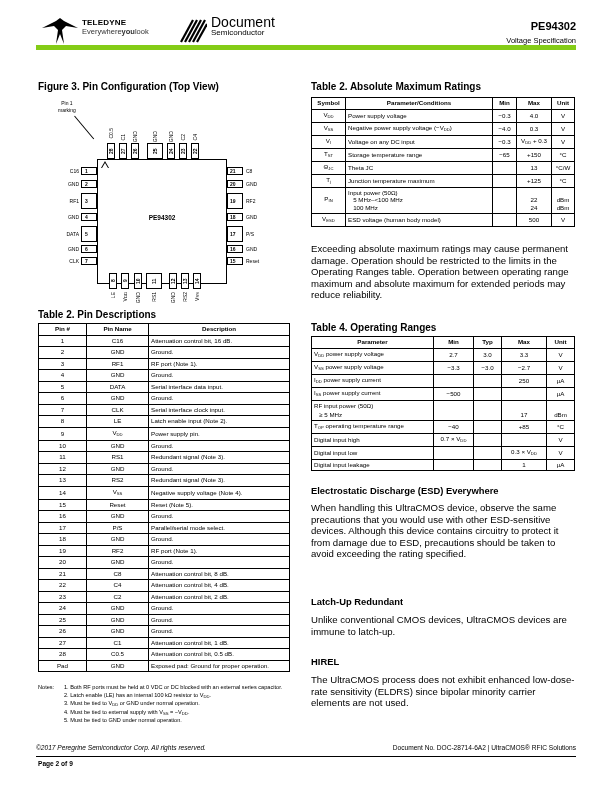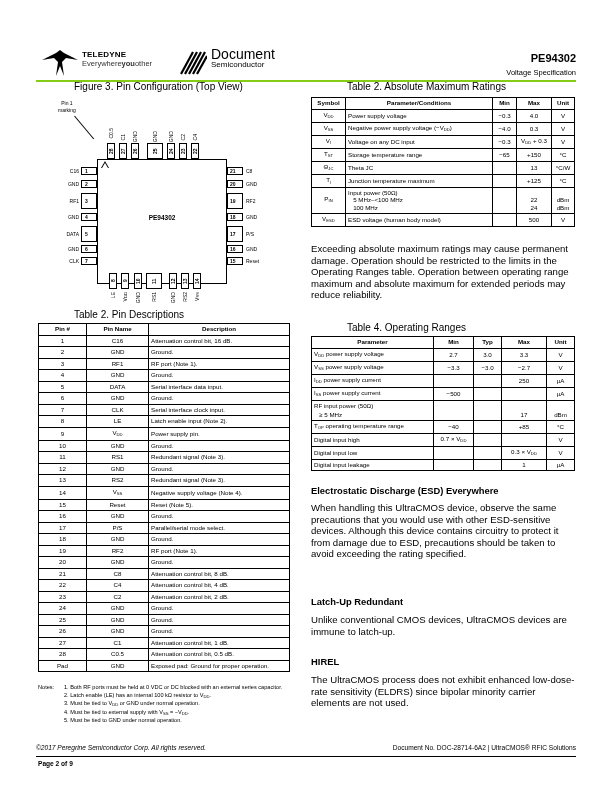--- a/index.html
+++ b/index.html
@@ -1,36 +1,36 @@
 <!DOCTYPE html>
 <html><head>
 <meta charset="utf-8">
 <style>
   * { box-sizing: border-box; margin: 0; padding: 0; }
   html, body { width: 612px; height: 792px; background: #fff; }
   body { position: relative; font-family: "Liberation Sans", sans-serif; color: #000; overflow: hidden; }
 
   
-  .hdr { position: absolute; left: 36px; top: 46px; width: 540px; height: 36px; border-bottom: 2px solid #84cc16; }
+  .hdr { position: absolute; left: 36px; top: 14px; width: 540px; height: 36px; border-bottom: 5px solid #84cc16; }
   .tele-logo { position: absolute; left: 6px; top: 4px; width: 36px; height: 26px; }
   .tele-text { position: absolute; left: 46px; top: 4px; line-height: 9px; }
   .tele-text .t1 { font-weight: bold; font-size: 8px; letter-spacing: 0.2px; }
   .tele-text .t2 { font-size: 8px; letter-spacing: 0.3px; }
   .tele-text .t3 { font-size: 7.5px; color: #333; }
   .tele-text .t3 b { font-weight: bold; }
   .pere-logo { position: absolute; left: 143px; top: 4px; width: 28px; height: 26px; }
   .pere-text { position: absolute; left: 175px; top: 2px; line-height: 12px; }
   .pere-text .p1 { font-size: 14px; }
   .pere-text .p2 { font-size: 8px; line-height: 9px; }
   .hdr-right { position: absolute; right: 0; top: 6px; text-align: right; }
   .hdr-right .part { font-weight: bold; font-size: 11px; }
   .hdr-right .sub { font-size: 7.5px; margin-top: 4px; }
 
   
-  .title { position: absolute; font-weight: normal; font-size: 10px; margin-left: 36px; }
+  .title { position: absolute; font-weight: bold; font-size: 10px; }
 
   
   .fig { position: absolute; left: 50px; top: 100px; width: 210px; height: 200px; font-size: 5px; }
   .chip { position: absolute; left: 47px; top: 59px; width: 130px; height: 125px; border: 1px solid #000; }
   .chip-label { position: absolute; left: 0; width: 100%; top: 54px; text-align: center; font-weight: bold; font-size: 6.5px; }
   .pin-box { position: absolute; border: 1px solid #000; background: #fff; font-size: 5px; font-weight: bold; display: flex; align-items: center; justify-content: center; }
   .pin-name { position: absolute; font-size: 5px; white-space: nowrap; }
   .vtext { writing-mode: vertical-rl; transform: rotate(180deg); }
   .pin1-mark { position: absolute; left: 8px; top: 0px; font-size: 5px; text-align: center; line-height: 7px; }
   .arrow-line { position: absolute; left: 24px; top: 16px; width: 1px; height: 30px; background: #000; transform: rotate(-40deg); transform-origin: top; }
@@ -69,21 +69,21 @@
 </style>
 </head>
 <body>
 
 <div class="hdr">
   <svg class="tele-logo" viewBox="0 0 36 26">
     <polygon points="0,10 14,3 18,0 22,3 36,10 24,8 20,12 22,26 18,16 14,26 16,12 12,8" fill="#000"></polygon>
   </svg>
   <div class="tele-text">
     <div class="t1">TELEDYNE</div>
-    <div class="t3"><span>Everywhere</span><b>you</b><span>other</span></div>
+    <div class="t3"><span>Everywhere</span><b>you</b><span>look</span></div>
   </div>
   <svg class="pere-logo" viewBox="0 0 28 26">
     <g stroke="#000" stroke-width="2.2" fill="none">
       <line x1="2" y1="24" x2="14" y2="2"></line>
         <line x1="6" y1="24" x2="18" y2="2"></line>
       <line x1="10" y1="24" x2="22" y2="2"></line>
         <line x1="14" y1="24" x2="26" y2="2"></line>
       <line x1="18" y1="24" x2="28" y2="6"></line>
     </g>
   </svg>

